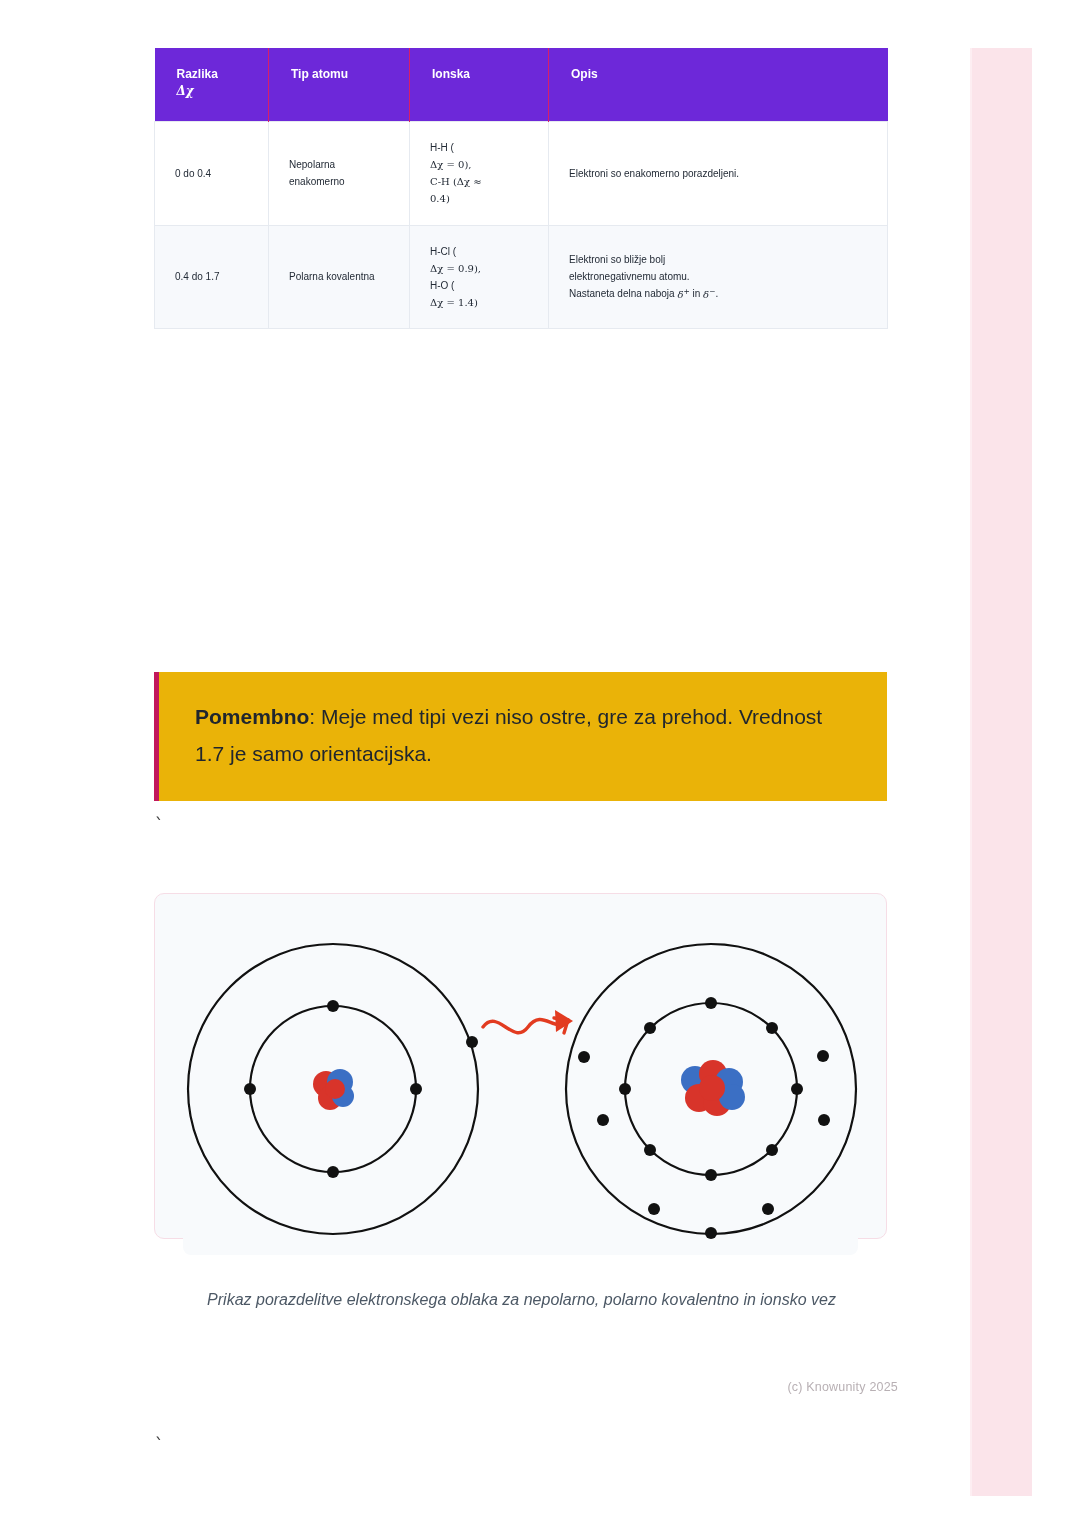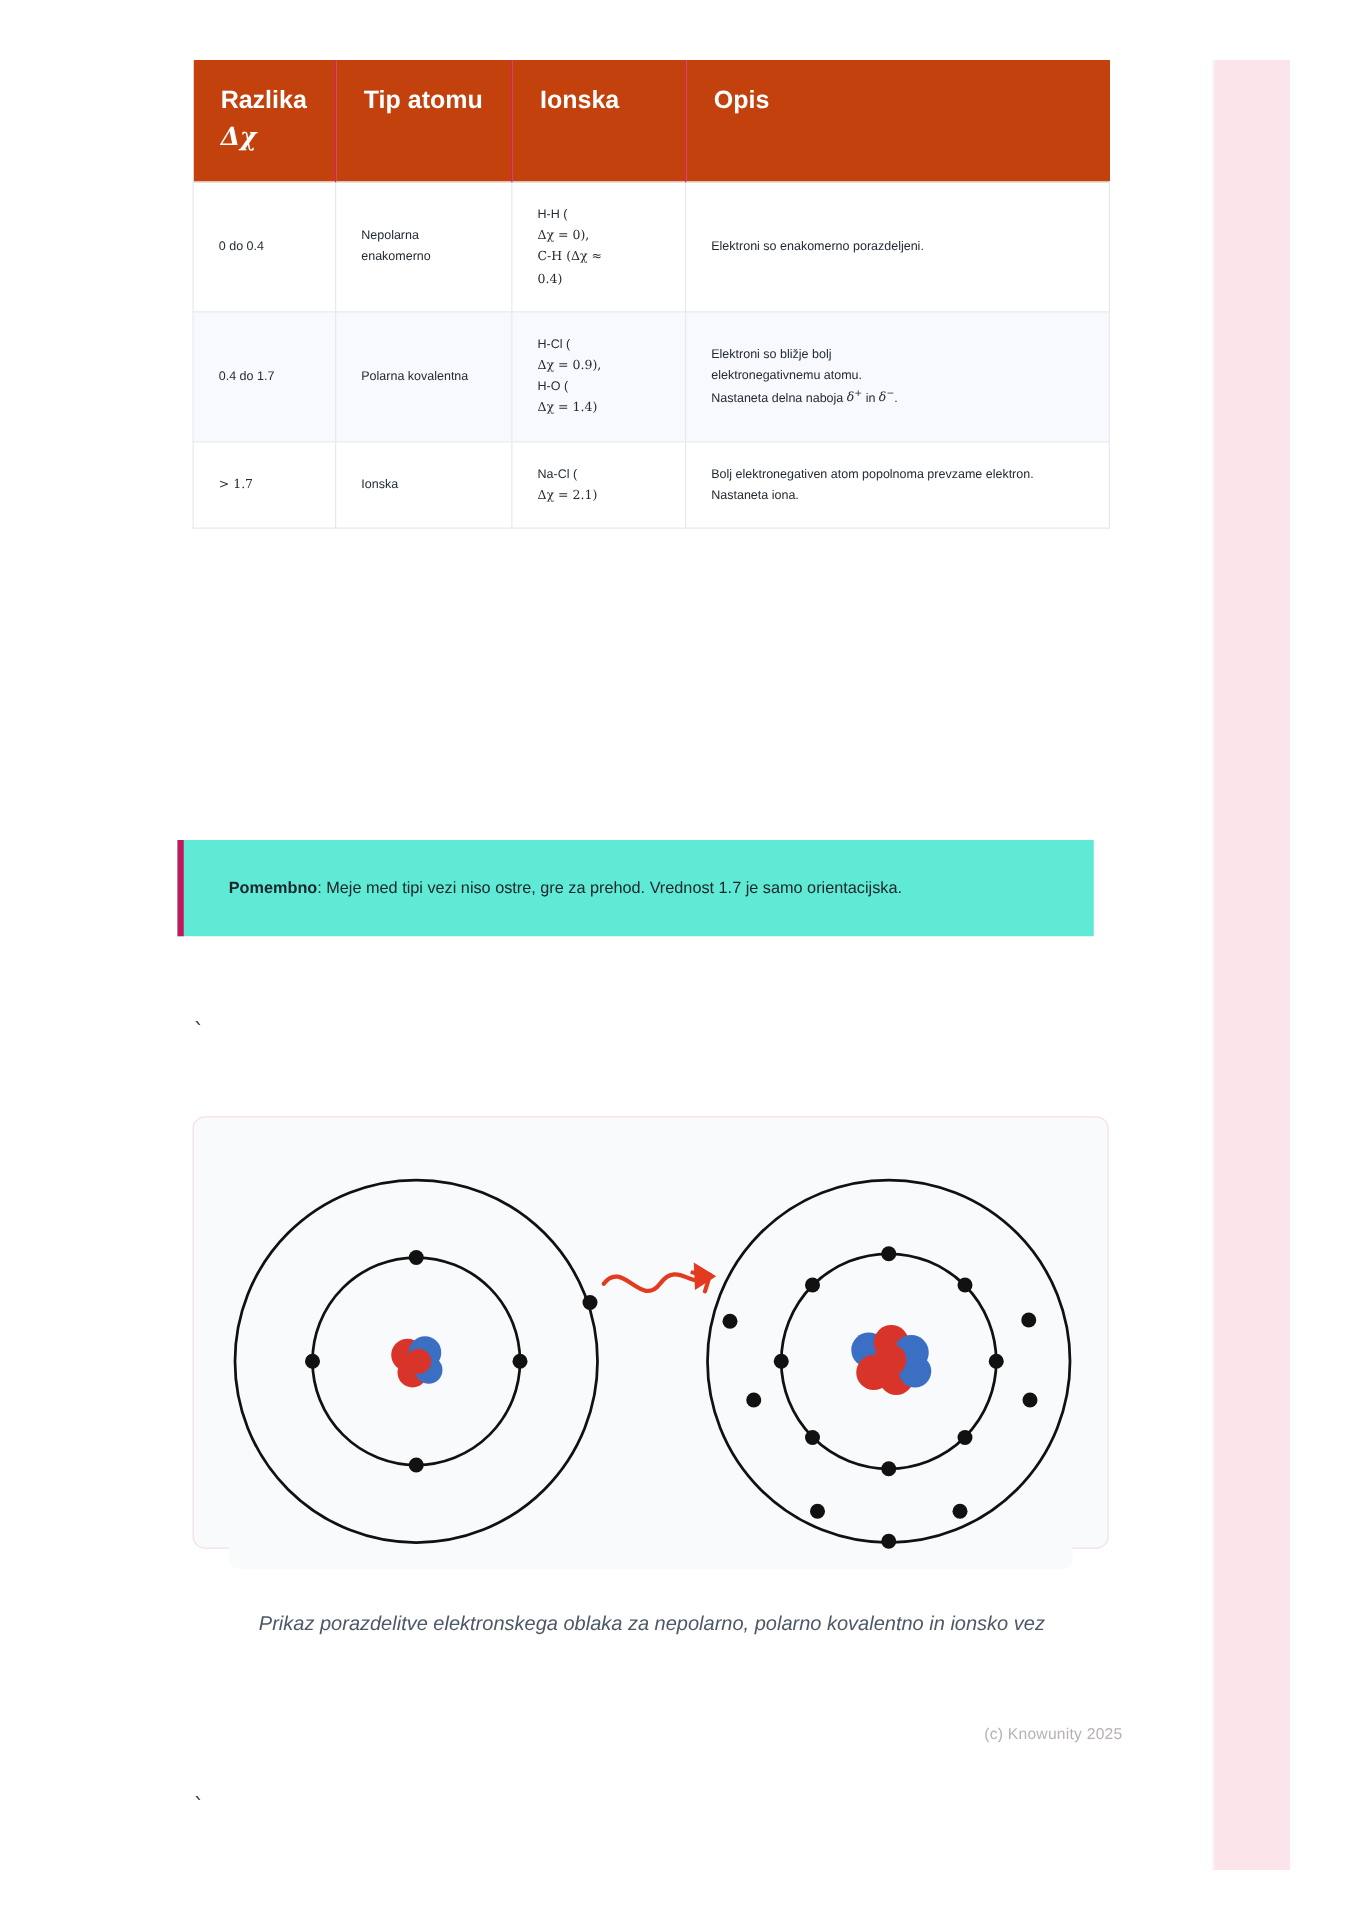--- a/index.html
+++ b/index.html
@@ -48,26 +48,26 @@
     top: 48px;
     width: 733px;
   }
   table.comp {
     border-collapse: collapse;
     width: 733px;
     table-layout: fixed;
     font-size: 15.5px;
   }
   table.comp th {
-    background: #c2410c;
+    background: #6d28d9;
     color: #ffffff;
     text-align: left;
     vertical-align: top;
     padding: 18px 18px 20px 22px;
-    font-size: 20px;
+    font-size: 12px;
     font-weight: bold;
     border-right: 1px solid #d81f68;
     line-height: 1.45;
   }
   table.comp th:last-child { border-right: none; }
   table.comp td {
     border: 1px solid #e6eaf0;
     padding: 17px 18px 17px 20px;
     vertical-align: middle;
     line-height: 1.72;
@@ -80,28 +80,28 @@
   col.c2 { width: 141px; }
   col.c3 { width: 139px; }
   col.c4 { width: 339px; }
   .mathi { font-family: "DejaVu Serif", serif; font-style: italic; }
   .mathn { font-family: "DejaVu Serif", serif; }
   .sup { font-size: 0.75em; vertical-align: super; }
 
   
   .callout {
     position: absolute;
-    left: 80px;
+    left: 92px;
     top: 672px;
     width: 733px;
     box-sizing: border-box;
-    background: #5eead4;
+    background: #eab308;
     border-left: 5px solid #c2185b;
     padding: 26px 30px 28px 36px;
-    font-size: 13px;
+    font-size: 21px;
     line-height: 1.78;
     color: #20262e;
   }
   .callout b { font-weight: bold; }
 
   
   .tick {
     position: absolute;
     font-family: "DejaVu Sans Mono", monospace;
     font-size: 17px;
@@ -197,29 +197,20 @@
             <span class="mathn">Δχ = 0.9),</span><br>
             <span>H-O (</span><br>
             <span class="mathn">Δχ = 1.4)</span>
           </td>
           <td>
             <span>Elektroni so bližje bolj</span><br>
             <span>elektronegativnemu atomu.</span><br>
             <span>Nastaneta delna naboja </span><span class="mathi">δ<span class="sup">+</span></span><span> in </span><span class="mathi">δ<span class="sup">−</span></span><span>.</span>
           </td>
         </tr>
-        <tr class="odd">
-          <td class="mathn">&gt; 1.7</td>
-          <td>Ionska</td>
-          <td>
-            <span>Na-Cl (</span><br>
-            <span class="mathn">Δχ = 2.1)</span>
-          </td>
-          <td>Bolj elektronegativen atom popolnoma prevzame elektron. Nastaneta iona.</td>
-        </tr>
       </tbody>
     </table>
   </div>
 
   <div class="callout">
     <b>Pomembno</b><span>: Meje med tipi vezi niso ostre, gre za prehod. Vrednost 1.7 je samo orientacijska.</span>
   </div>
 
   <div class="tick tick-1">`</div>
   <div class="tick tick-2">`</div>

